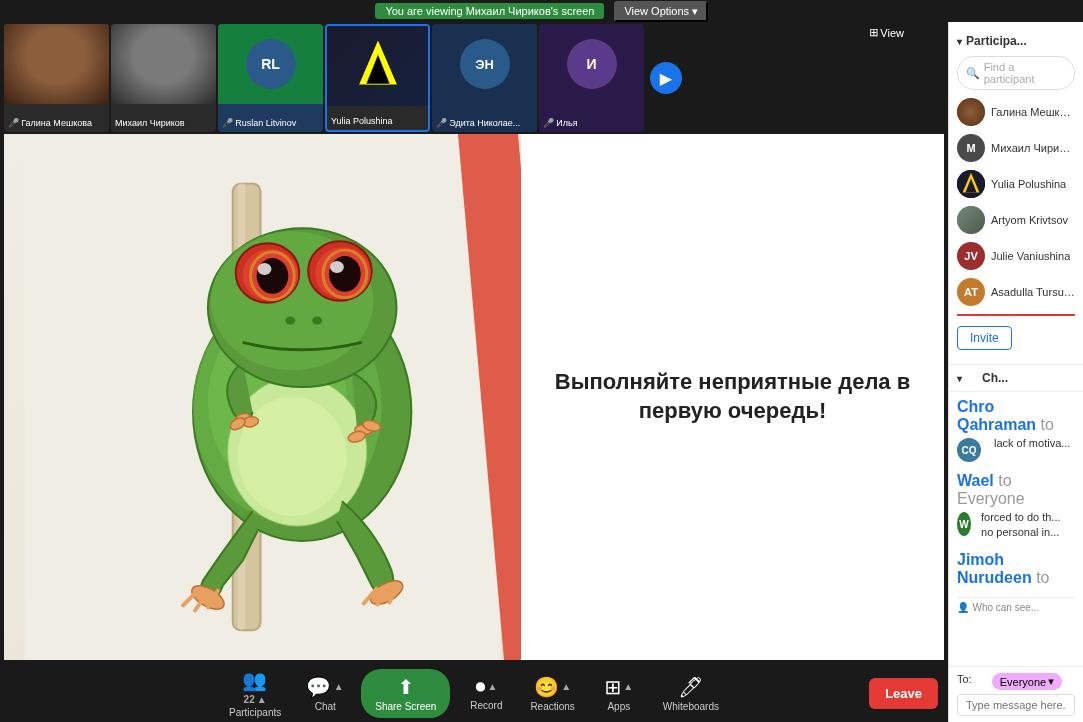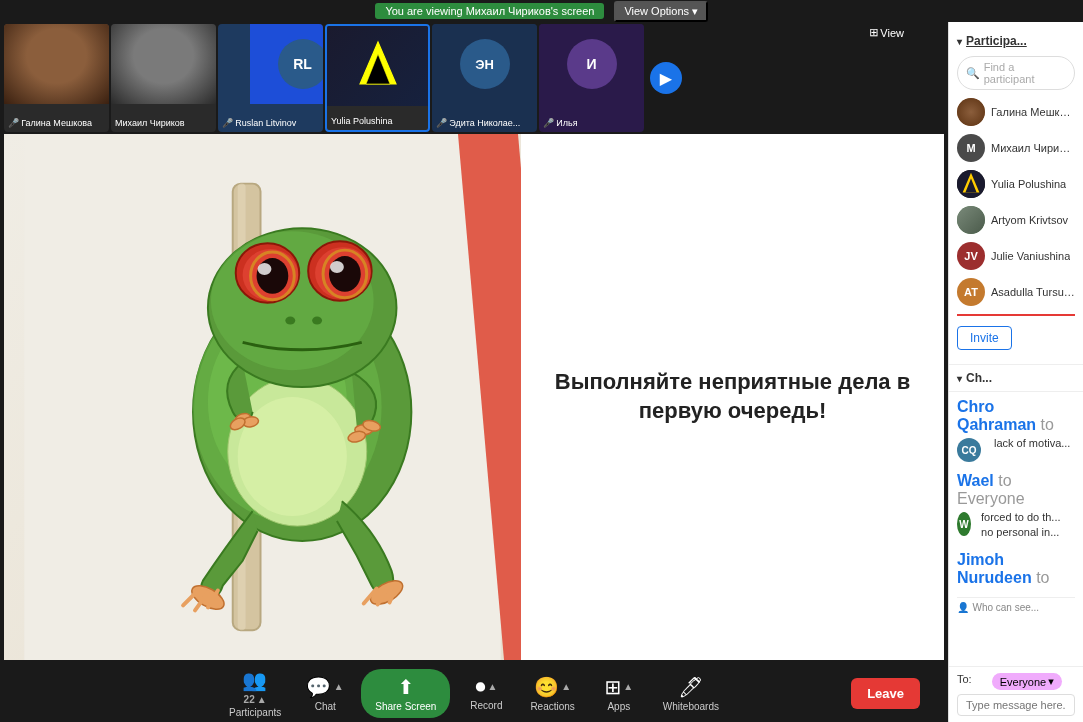--- a/index.html
+++ b/index.html
@@ -254,21 +254,21 @@
     .leave-btn {
       background: #e53935;
       color: white;
       border: none;
       border-radius: 6px;
       padding: 8px 16px;
       font-size: 13px;
       font-weight: 600;
       cursor: pointer;
       position: absolute;
-      right: 28px;
+      right: 10px;
     }
     .participants-count {
       font-size: 10px;
       color: #aaa;
       display: flex;
       align-items: center;
       gap: 2px;
     }
 
     
@@ -495,21 +495,21 @@
       <div class="participant-tile small">
         <div class="tile-video" style="background:#2a2a2a;">
           <div style="width:100%;height:100%;background:radial-gradient(ellipse at 50% 40%, #7a7a7a 40%, #2a2a2a 100%);"></div>
         </div>
         <div class="tile-label">
           <span style="font-size:9px;">Михаил Чириков</span>
         </div>
       </div>
 
       <div class="participant-tile small" style="background:#1e3a5f;">
-        <div class="tile-video" style="background:#1d4ed8;display:flex;align-items:center;justify-content:center;margin-left:32px;">
+        <div class="tile-video" style="background:#15803d;display:flex;align-items:center;justify-content:center;">
           <div class="tile-avatar-circle" style="background:#2a5a8a;font-size:14px;">RL</div>
         </div>
         <div class="tile-label">
           <span class="mic-off-icon" style="color:#f44;">🎤</span>
           <span style="font-size:9px;">Ruslan Litvinov</span>
         </div>
       </div>
 
       <div class="participant-tile small active">
         <div class="tile-video" style="background:#000;display:flex;align-items:center;justify-content:center;">
@@ -686,21 +686,21 @@
 
       <button class="leave-btn">Leave</button>
     </div>
   </div>
 
   <div class="right-panel">
 
     <div class="panel-participants">
       <div class="panel-section-header">
         <span style="font-size:10px;">▾</span>
-        <span style="flex:1;margin-left:4px;text-decoration:underline;">Participa...</span>
+        <span style="flex:1;margin-left:4px;">Participa...</span>
       </div>
 
       <div class="search-participant">
         <span style="color:#999;">🔍</span>
         <span style="color:#aaa;font-size:11px;">Find a participant</span>
       </div>
 
       
       <div class="participant-list-item">
         <div class="p-avatar avatar-galina">
@@ -738,21 +738,21 @@
       </div>
       
       <div style="height:2px;background:#e53935;margin:4px 8px;"></div>
 
       <button class="invite-btn">Invite</button>
     </div>
 
     <div class="panel-chat">
       <div class="chat-header">
         <span style="font-size:10px;">▾</span>
-        <span style="flex:1;margin-left:4px;">Ch...</span>
+        <span style="flex:1;margin-left:20px;">Ch...</span>
       </div>
 
       <div class="chat-messages">
 
         <div class="chat-msg">
           <div class="chat-msg-header">
             <span>Chro Qahraman </span>
             <span class="to-label">to</span>
           </div>
           <div style="display:flex;gap:7px;">

